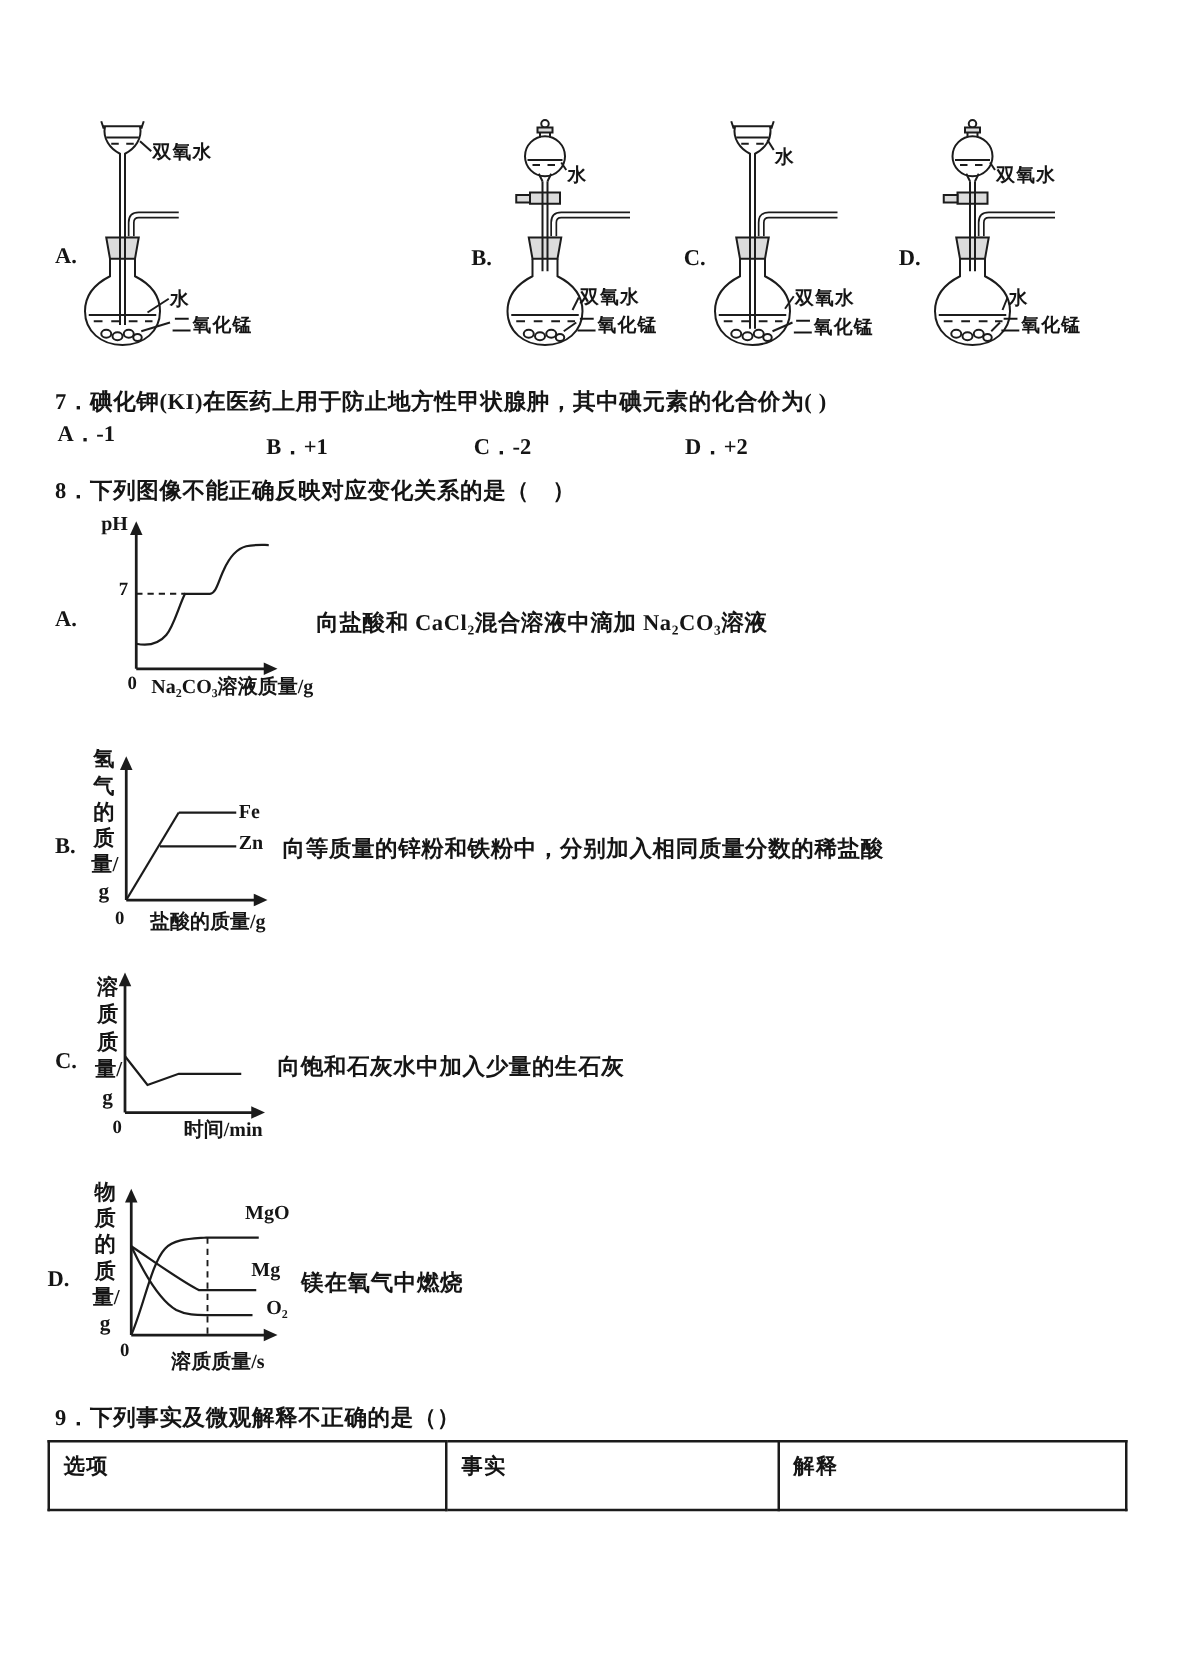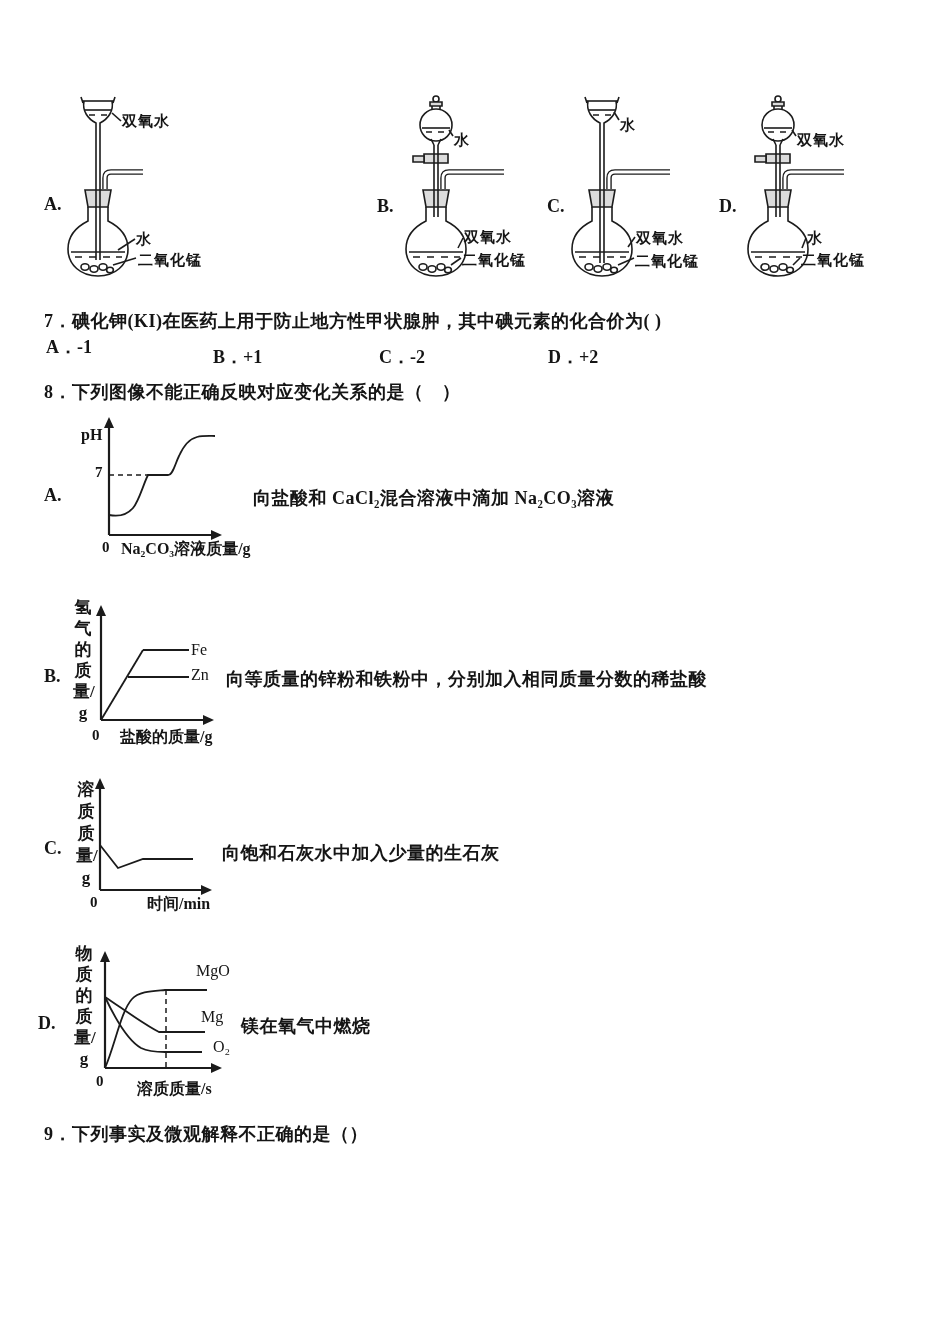--- a/index.html
+++ b/index.html
@@ -6,21 +6,21 @@
   .page{position:relative;width:950px;height:1344px;background:#ffffff;overflow:hidden;
         font-family:"Liberation Serif","DejaVu Serif",serif;color:#151515;}
   .abs{position:absolute;white-space:nowrap;}
   .qtext{font-size:18px;font-weight:700;letter-spacing:.5px;}
   .opt{font-size:18px;font-weight:700;}
   .desc{font-size:18px;font-weight:700;letter-spacing:.5px;}
   .letter{font-size:18px;font-weight:700;}
   .applabel{font-size:15px;font-weight:600;letter-spacing:1px;}
   .tick{font-size:15px;font-weight:700;}
   .axlabel{font-size:16px;font-weight:700;}
-  .serieslabel{font-size:16px;font-weight:400;}
+  .serieslabel{font-size:16px;font-weight:700;}
   .ylabel{position:absolute;width:20px;font-size:17px;font-weight:700;line-height:21px;
           text-align:center;word-break:break-all;white-space:normal;}
   svg{position:absolute;overflow:visible;}
   .rig path,.rig circle,.rig ellipse,.rig polyline{fill:none;stroke:#1c1c1c;stroke-width:1.6;}
   .rig .fillgrey{fill:#dcdcdc;}
   .rig .tubeblack{stroke-width:5.5;}
   .rig .tubewhite{stroke:#ffffff;stroke-width:2.8;}
   .graph path,.graph polyline{fill:none;stroke:#1b1b1b;}
   .graph .axis{stroke-width:2.2;}
   .graph .curve{stroke-width:1.8;}
@@ -213,21 +213,21 @@
     <span class="abs opt" style="left:46px;top:335px;">A．-1</span>
     <span class="abs opt" style="left:213px;top:345px;">B．+1</span>
     <span class="abs opt" style="left:379px;top:345px;">C．-2</span>
     <span class="abs opt" style="left:548px;top:345px;">D．+2</span>
   </div>
 
   <div class="abs qtext" style="left:44px;top:380px;">8．下列图像不能正确反映对应变化关系的是（　）</div>
 
   <div>
     <span class="abs letter" style="left:44px;top:485px;">A.</span>
-    <span class="abs axlabel" style="left:81px;top:426px;">pH</span>
+    <span class="abs axlabel" style="left:81px;top:411px;">pH</span>
     <span class="abs tick" style="left:95px;top:464px;">7</span>
     <svg class="graph" style="left:75px;top:412px;" width="180" height="135" viewBox="0 0 180 135">
       <path class="axis" d="M34 123 L34 13"></path>
         <polygon points="34,5 29,16 39,16"></polygon>
       <path class="axis" d="M34 123 L139 123"></path>
         <polygon points="147,123 136,118 136,128"></polygon>
       <path class="dash" d="M34 63 L73 63"></path>
       <path class="curve" d="M34 103 C44 105 52 103 58 96 C64 89 68 73 73 63 L93 63 C98 63 100 52 104 44 C108 35 114 27 122 25 C128 23.5 135 24 140 24"></path>
     </svg>
     <span class="abs tick" style="left:102px;top:539px;">0</span>
@@ -285,14 +285,28 @@
     <span class="abs serieslabel" style="left:196px;top:962px;">MgO</span>
     <span class="abs serieslabel" style="left:201px;top:1008px;">Mg</span>
     <span class="abs serieslabel" style="left:213px;top:1038px;">O₂</span>
     <span class="abs tick" style="left:96px;top:1073px;">0</span>
     <span class="abs axlabel" style="left:137px;top:1079px;">溶质质量/s</span>
     <span class="abs desc" style="left:241px;top:1014px;">镁在氧气中燃烧</span>
   </div>
 
   <div class="abs qtext" style="left:44px;top:1122px;">9．下列事实及微观解释不正确的是（）</div>
 
+  <table class="q9">
+    <colgroup>
+        <col style="width:319px;">
+        <col style="width:266px;">
+        <col style="width:279px;">
+      </colgroup>
+    <tbody>
+        <tr>
+      <td>选项</td>
+      <td>事实</td>
+      <td>解释</td>
+    </tr>
+  </tbody>
+    </table>
 
 </div>
 
 </body></html>

